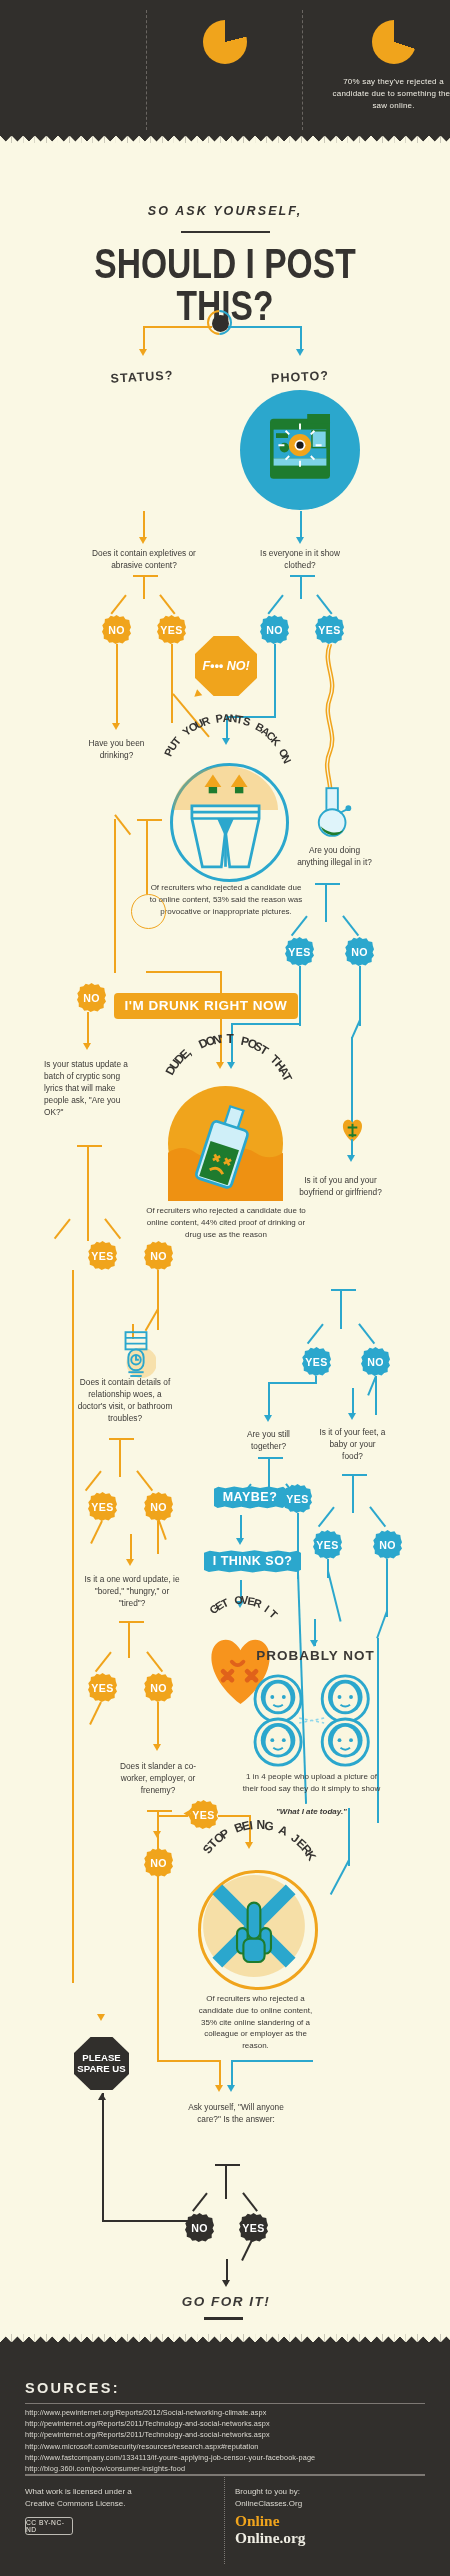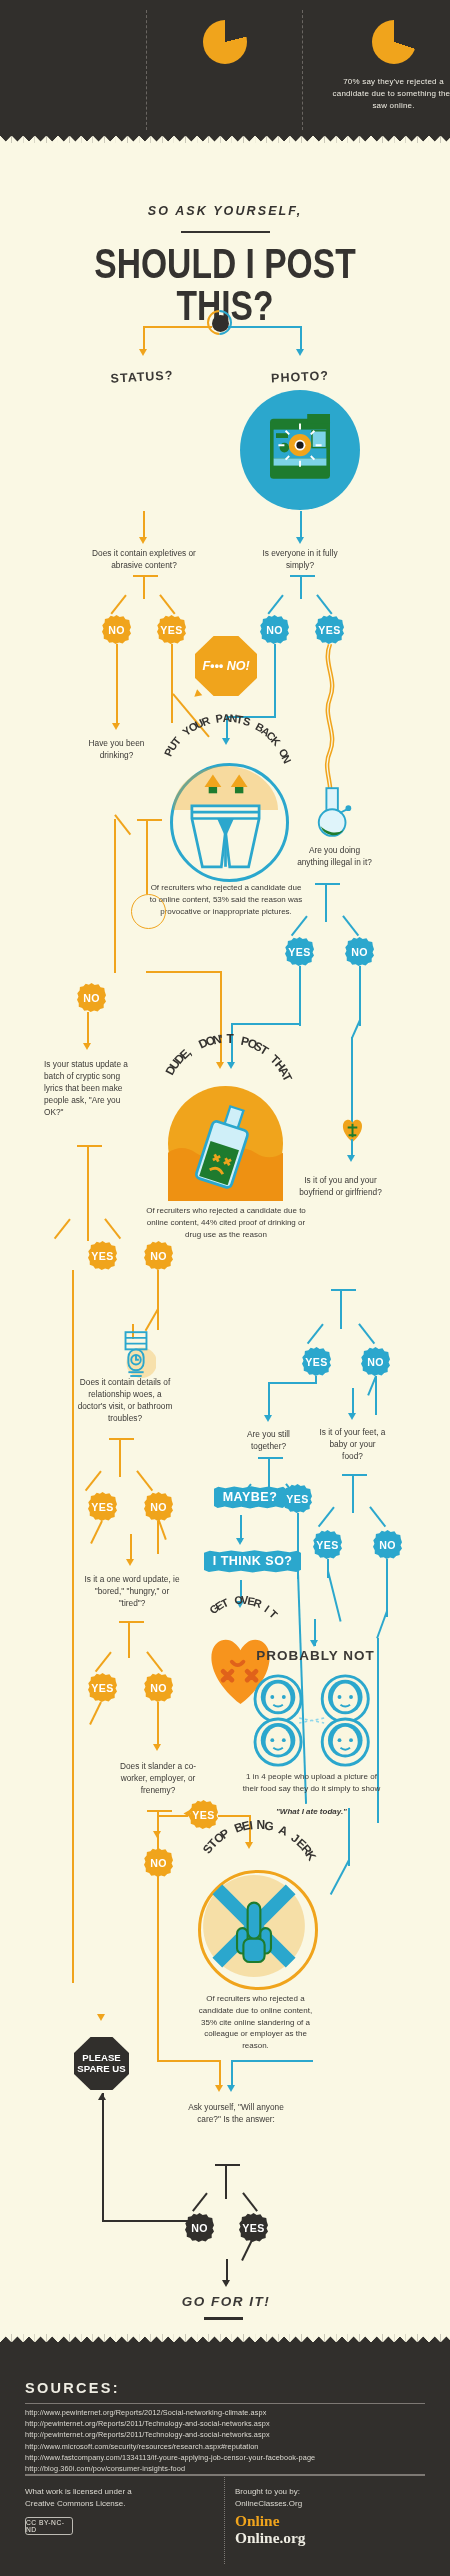--- a/index.html
+++ b/index.html
@@ -218,21 +218,21 @@
         <circle cx="50" cy="46" r="3" fill="#1a1a1a"></circle>
       <g stroke="#fff" stroke-width="1.6">
         <path d="M50 33v-5M50 59v5M37 46h-5M63 46h5M41 37l-3-3M59 37l3-3M41 55l-3 3M59 55l3 3"></path>
       </g>
     </svg>
   </div>
   <div class="ln v b" style="left:300px;top:511px;height:29px;"></div>
   <div class="arrow b" style="left:296px;top:537px;"></div>
 
   <div class="q" style="left:85px;top:547px;width:118px;">Does it contain expletives or abrasive content?</div>
-  <div class="q" style="left:252px;top:547px;width:96px;">Is everyone in it fully simply?</div>
+  <div class="q" style="left:252px;top:547px;width:96px;">Is everyone in it show clothed?</div>
 
   <div class="ln h" style="left:133px;top:575px;width:25px;"></div>
   <div class="ln v" style="left:143px;top:575px;height:24px;"></div>
   <div class="ln" style="left:125px;top:595px;width:1.9px;height:24px;transform:rotate(38deg);transform-origin:top;"></div>
   <div class="ln" style="left:159px;top:595px;width:1.9px;height:24px;transform:rotate(-38deg);transform-origin:top;"></div>
   <div class="badge" style="left:102px;top:615px;">NO</div>
   <div class="badge" style="left:157px;top:615px;">YES</div>
 
   <div class="ln v" style="left:116px;top:644px;height:82px;"></div>
   <div class="arrow" style="left:112px;top:723px;"></div>
@@ -339,24 +339,25 @@
 
   <div class="circ" style="left:131px;top:894px;width:33px;height:33px;border:1.9px solid #F0A41C;"></div>
   <div class="ln v" style="left:114px;top:819px;height:154px;"></div>
   <div class="ln" style="left:114px;top:815px;width:1.9px;height:25px;transform:rotate(-38deg);transform-origin:top;"></div>
   <div class="badge" style="left:77px;top:983px;">NO</div>
   <div class="ln v" style="left:146px;top:819px;height:75px;"></div>
   <div class="ln h" style="left:137px;top:819px;width:25px;"></div>
   <div class="ln h" style="left:146px;top:971px;width:75px;"></div>
   <div class="ln v" style="left:220px;top:971px;height:93px;"></div>
   <div class="arrow" style="left:216px;top:1062px;"></div>
+  <div class="pill" style="left:114px;top:993px;">I'M DRUNK RIGHT NOW</div>
 
   <div class="ln v" style="left:87px;top:1012px;height:35px;"></div>
   <div class="arrow" style="left:83px;top:1043px;"></div>
-  <div class="q left" style="left:44px;top:1058px;width:92px;">Is your status update a batch of cryptic song lyrics that been make people ask, "Are you OK?"</div>
+  <div class="q left" style="left:44px;top:1058px;width:92px;">Is your status update a batch of cryptic song lyrics that will make people ask, "Are you OK?"</div>
 
   <div class="ringtxt" style="left:154px;top:1066px;width:145px;height:39px;">
     <div class="arcword" id="arc-dude">
         <span style="font-size: 12px; transform: rotate(-62deg) translate(0px, -73px) rotate(0deg); transform-origin: 0px 0px; position: absolute; left: 50%; top: 100%;">D</span>
         <span style="font-size: 12px; transform: rotate(-55.8deg) translate(0px, -73px) rotate(0deg); transform-origin: 0px 0px; position: absolute; left: 50%; top: 100%;">U</span>
         <span style="font-size: 12px; transform: rotate(-49.6deg) translate(0px, -73px) rotate(0deg); transform-origin: 0px 0px; position: absolute; left: 50%; top: 100%;">D</span>
         <span style="font-size: 12px; transform: rotate(-43.4deg) translate(0px, -73px) rotate(0deg); transform-origin: 0px 0px; position: absolute; left: 50%; top: 100%;">E</span>
         <span style="font-size: 12px; transform: rotate(-37.2deg) translate(0px, -73px) rotate(0deg); transform-origin: 0px 0px; position: absolute; left: 50%; top: 100%;">,</span>
         <span style="font-size: 12px; transform: rotate(-31deg) translate(0px, -73px) rotate(0deg); transform-origin: 0px 0px; position: absolute; left: 50%; top: 100%;"> </span>
         <span style="font-size: 12px; transform: rotate(-24.8deg) translate(0px, -73px) rotate(0deg); transform-origin: 0px 0px; position: absolute; left: 50%; top: 100%;">D</span>

